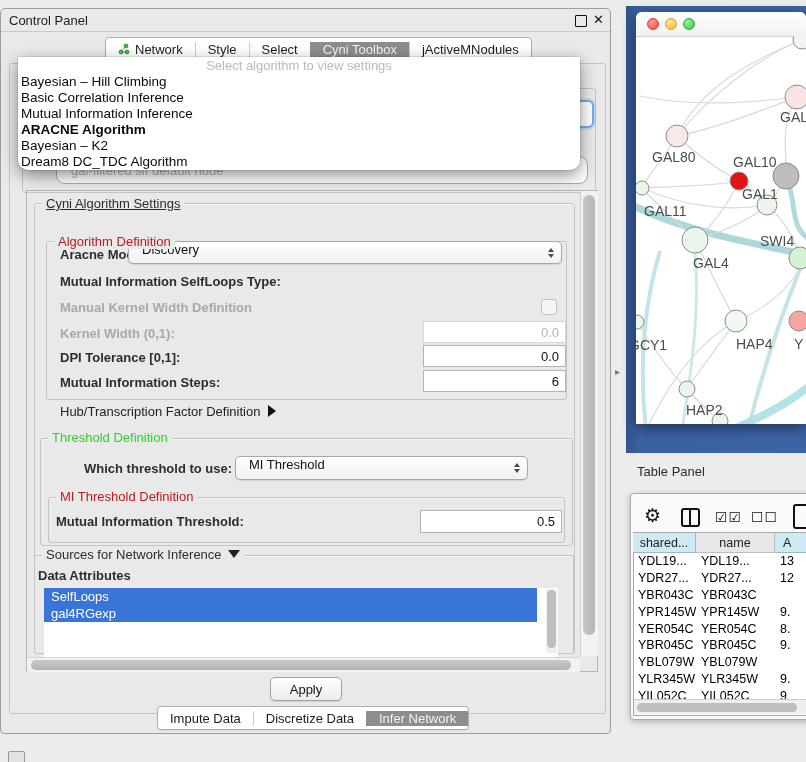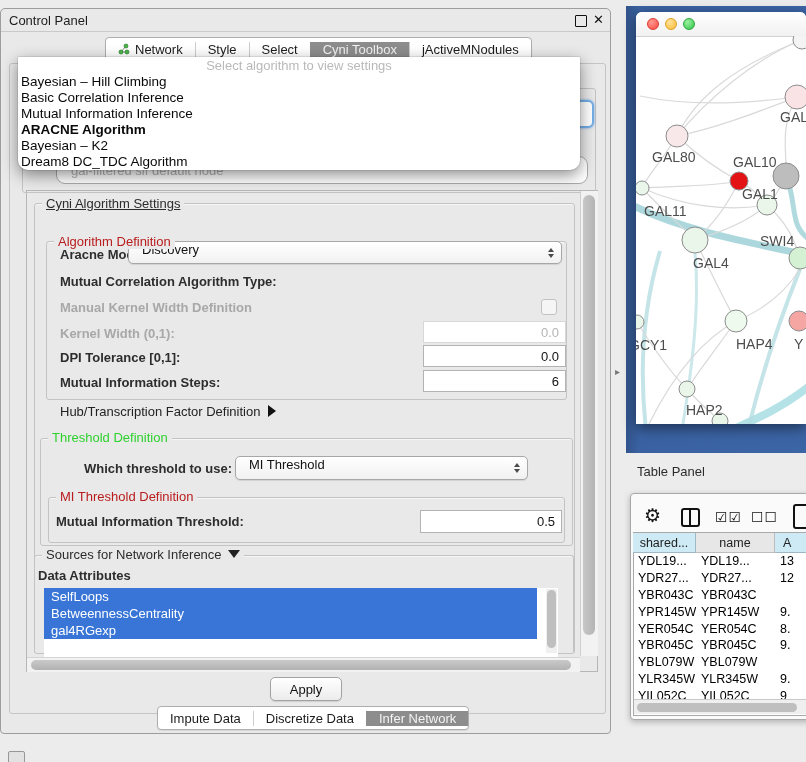--- a/index.html
+++ b/index.html
@@ -172,21 +172,21 @@
 
   <div class="lbl" style="left:60px;top:247px;">Aracne Mode:</div>
   <div class="combo" style="left:128px;top:241px;width:434px;height:23px;">
     <span>Discovery</span>
     <span class="arrows">
         <i class="up"></i>
         <i class="dn"></i>
       </span>
   </div>
 
-  <div class="lbl" style="left:60px;top:274px;">Mutual Correlation Algorithm Type:</div>
+  <div class="lbl" style="left:60px;top:274px;">Mutual Information SelfLoops Type:</div>
 
   <div class="lbl dis" style="left:60px;top:300px;">Manual Kernel Width Definition</div>
   <div class="checkbox" style="left:541px;top:299px;"></div>
 
   <div class="lbl dis" style="left:60px;top:326px;">Kernel Width (0,1):</div>
   <div class="field dis" style="left:423px;top:321px;width:143px;height:22px;">
     <span>0.0</span>
   </div>
 
   <div class="lbl" style="left:60px;top:350px;">DPI Tolerance [0,1]:</div>
@@ -224,21 +224,20 @@
 
   <div class="gbox" style="left:34px;top:555px;width:538px;height:96px;border-bottom:none;border-radius:3px 3px 0 0;"></div>
   <div class="gtitle" style="left:42px;top:547px;">
     <span>Sources for Network Inference</span><span class="tri-d"></span>
   </div>
   <div class="lbl" style="left:38px;top:568px;">Data Attributes</div>
 
   <div class="attrlist">
     <div id="attr-items">
         <div class="attr-item">SelfLoops</div>
-        <div class="attr-item">BetweennessCentrality</div>
         <div class="attr-item">gal4RGexp</div>
       </div>
     <div class="attr-sb">
         <div class="thumb"></div>
       </div>
   </div>
 
   <div class="btn" style="left:270px;top:677px;width:70px;height:22px;">
     <span>Apply</span>
   </div>

